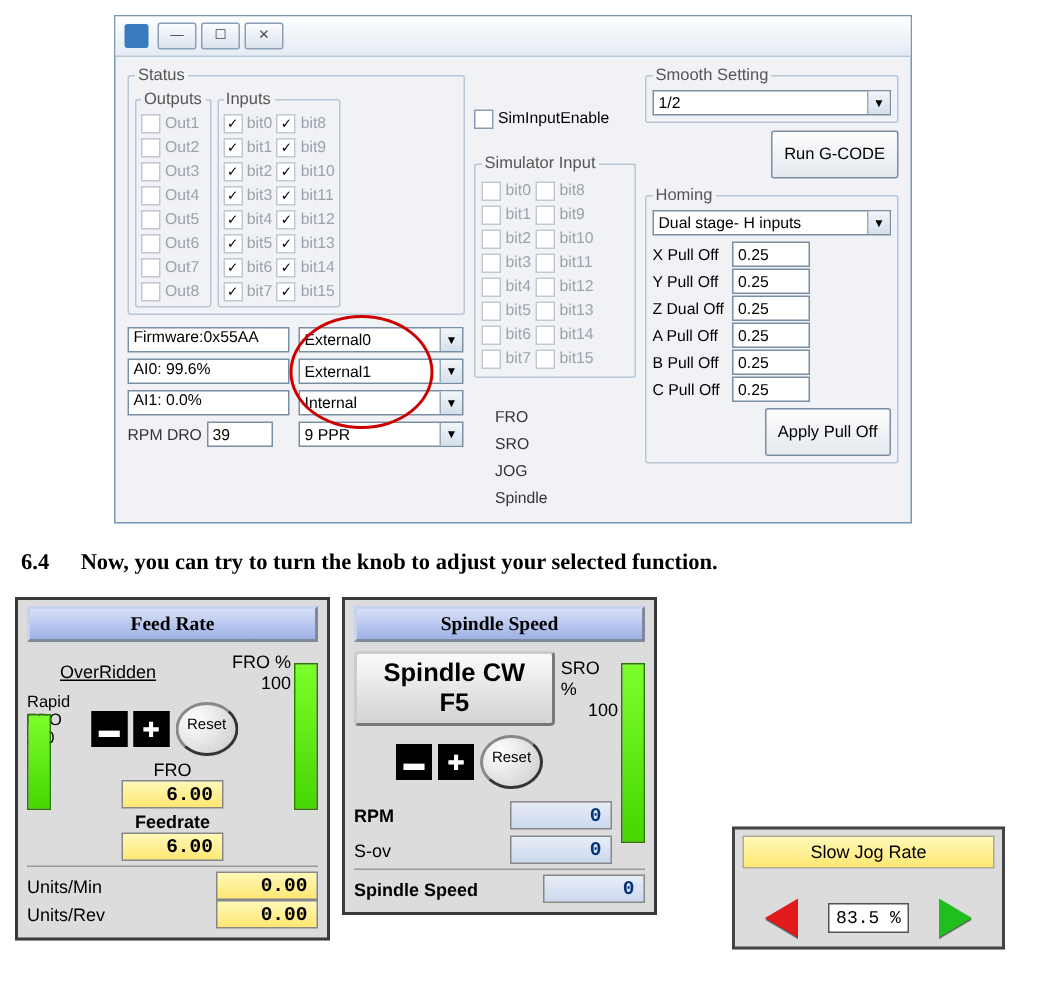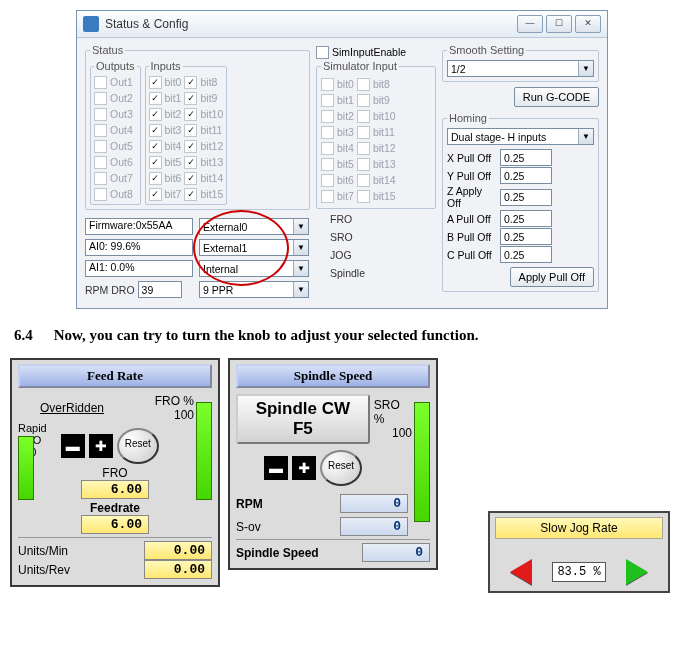--- a/index.html
+++ b/index.html
@@ -12,26 +12,26 @@
   .client { padding:6px 8px 10px; display:flex; gap:6px; }
   fieldset { border:1px solid #b9c6d6; border-radius:2px; padding:4px 4px 4px 4px; margin:0; }
   legend { font-size:11px; color:#555; padding:0 2px; }
   .disabled { color:#9aa3ad; }
   .chk { display:flex; align-items:center; gap:3px; font-size:10.5px; margin:1px 0; line-height:14px;}
   .box { width:11px; height:11px; border:1px solid #8b9bad; background:#fff; display:inline-flex; align-items:center; justify-content:center; font-size:9px; color:#000;}
   .box.gray { border-color:#c0c7cf; }
   .col { display:flex; flex-direction:column; }
   .row { display:flex; align-items:center; gap:4px; }
   .leftcol { width:225px; display:flex; flex-direction:column; gap:4px;}
-  .midcol { width:120px; display:flex; flex-direction:column; gap:0;}
+  .midcol { width:108px; display:flex; flex-direction:column; gap:16px;margin-top:27px;}
   .rightcol { flex:1; display:flex; flex-direction:column; gap:5px;}
   .txt { border:1px solid #7a8ea3; background:#fff; height:17px; padding:0 3px; font-size:10.5px; box-sizing:border-box;}
   .select { border:1px solid #7a8ea3; background:#fff; height:17px; display:flex; align-items:center; justify-content:space-between; padding:0 0 0 3px; font-size:10.5px; box-sizing:border-box;}
   .select .arrow { width:14px; height:15px; border-left:1px solid #9ab; background:linear-gradient(#f3f6fa,#d5dfea); text-align:center; font-size:8px; line-height:15px;}
-  .btn { border:1px solid #7a8ea3; background:linear-gradient(#fdfdfd,#e4e9ef); height:20px; padding:0 8px; font-size:11px; border-radius:2px; box-sizing:border-box;}
+  .btn { border:1px solid #7a8ea3; background:linear-gradient(#fdfdfd,#e4e9ef); height:32px; padding:0 8px; font-size:11px; border-radius:2px; box-sizing:border-box;}
   .field { display:flex; align-items:center; gap:3px; margin:1px 0;}
   .field label { width:50px; font-size:10.5px;}
   .lbl { font-size:10.5px; color:#333;}
   .circle-ann { position:absolute; width:92px; height:72px; border:2px solid #cc0000; border-radius:50%; pointer-events:none;}
   .posrel { position:relative; }
 
   .caption { font-family:"Times New Roman",serif; font-size:15px; font-weight:bold; margin:18px 4px 14px 4px;}
   .caption .num { display:inline-block; width:36px;}
 
   .panels { display:flex; gap:8px; align-items:flex-start; position:relative;}
@@ -55,21 +55,20 @@
   .triwrap { filter:drop-shadow(0 1px 0 #555); position:relative;}
   .pctbox { background:#fff; border:1px solid #555; padding:2px 4px; font-family:"Courier New",monospace; font-size:12px; }
   .divline { border-top:1px solid #999; margin:3px 0;}
 </style>
 </head>
 <body>
 
 <div class="window" style="margin-left:66px;">
   <div class="titlebar">
     <span class="ticon"></span>
-    <span class="title">Status &amp; Config</span>
     <div class="winbtns">
       <div class="winbtn">—</div>
       <div class="winbtn">☐</div>
       <div class="winbtn">✕</div>
     </div>
   </div>
   <div class="client posrel">
 
     <div class="leftcol">
       <fieldset class="disabled">
@@ -324,21 +323,21 @@
         <div id="homing-fields">
             <div class="field">
               <label>X Pull Off</label>
               <input class="txt" style="width: 52px;" value="0.25">
             </div>
             <div class="field">
               <label>Y Pull Off</label>
               <input class="txt" style="width: 52px;" value="0.25">
             </div>
             <div class="field">
-              <label>Z Apply Off</label>
+              <label>Z Dual Off</label>
               <input class="txt" style="width: 52px;" value="0.25">
             </div>
             <div class="field">
               <label>A Pull Off</label>
               <input class="txt" style="width: 52px;" value="0.25">
             </div>
             <div class="field">
               <label>B Pull Off</label>
               <input class="txt" style="width: 52px;" value="0.25">
             </div>

